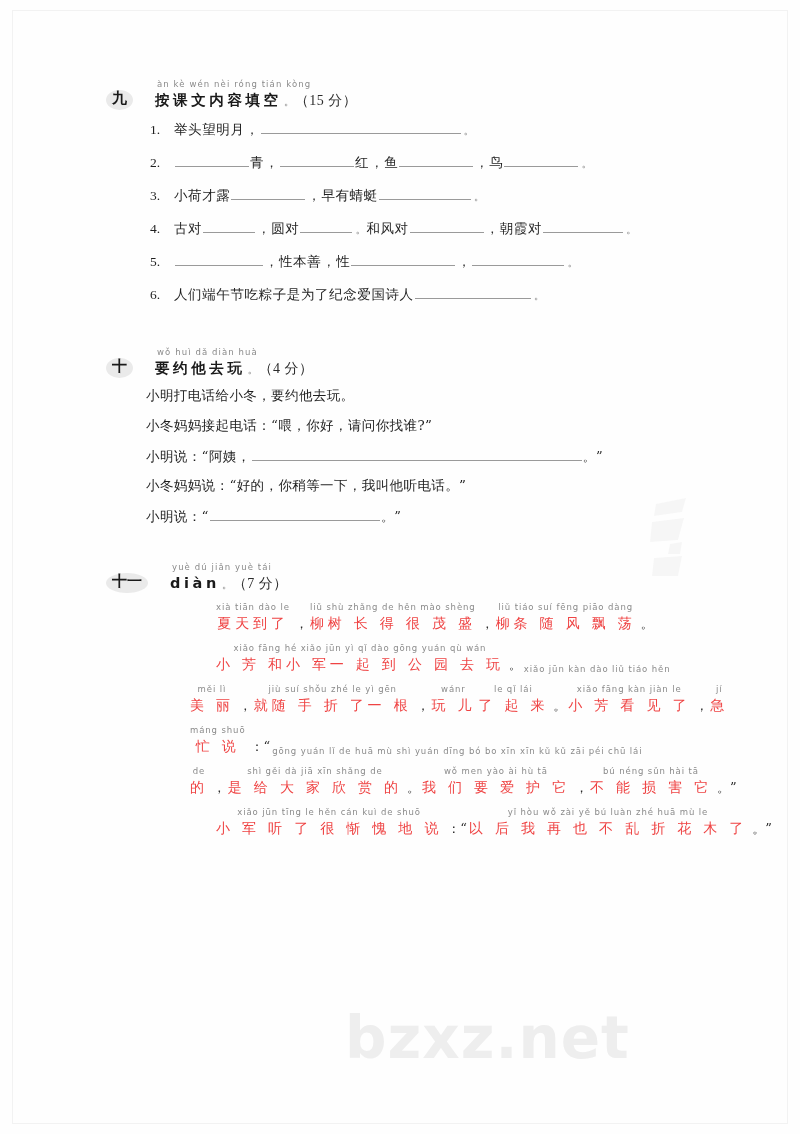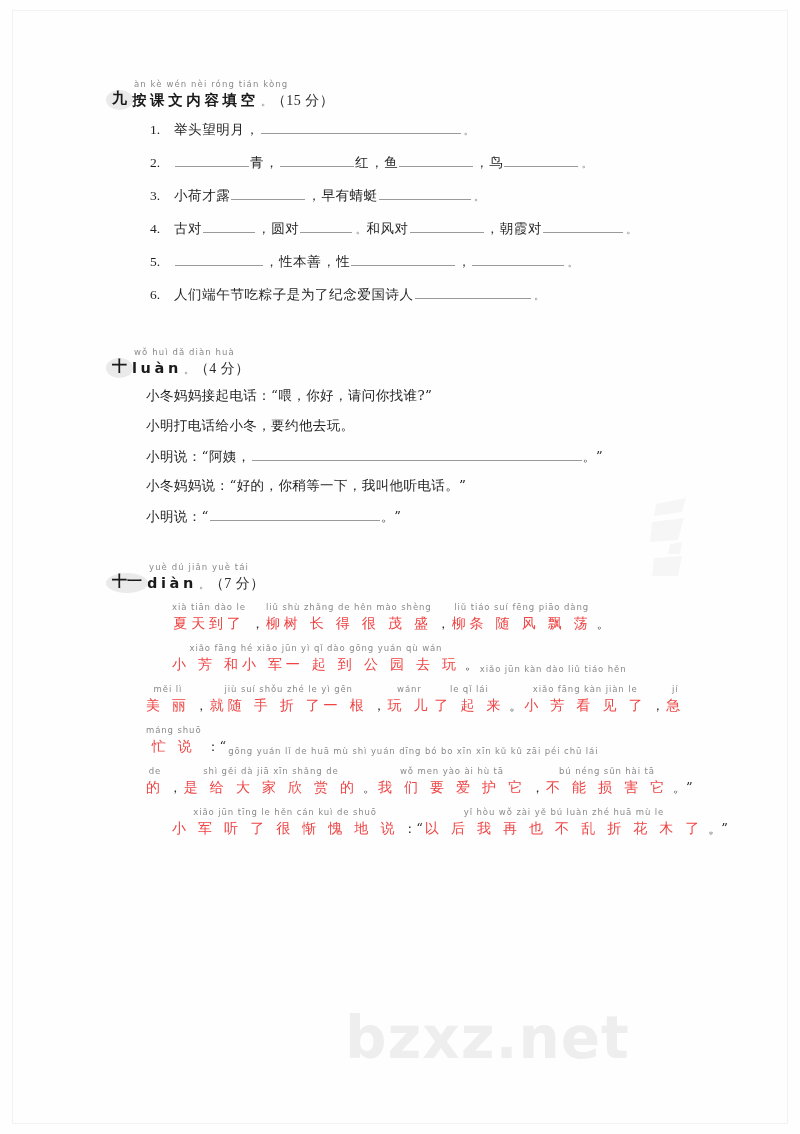--- a/index.html
+++ b/index.html
@@ -60,21 +60,21 @@
     left: -2px;
     top: 2px;
     right: -2px;
     bottom: 0px;
     background: #eaeaea;
     border-radius: 50%;
     z-index: -1;
   }
   .sec-title-wrap {
     position: relative;
-    margin-left: 1px;
+    margin-left: 24px;
     padding-top: 11px;
   }
   .sec-pinyin {
     position: absolute;
     top: -1px;
     left: 2px;
     font-family: "DejaVu Sans", sans-serif;
     font-size: 8.5px;
     color: #8a8a8a;
     letter-spacing: 1.1px;
@@ -168,20 +168,21 @@
   
   .passage {
     margin-top: 8px;
     margin-left: 38px;
     width: 560px;
   }
   .p-line {
     position: relative;
     height: 41px;
     white-space: nowrap;
+    margin-left: 44px;
   }
   .p-line.indent { padding-left: 26px; }
   .ruby-run {
     display: inline-block;
     vertical-align: bottom;
     text-align: center;
     margin-right: 3px;
   }
   .ruby-run .py {
     display: block;
@@ -318,30 +319,30 @@
           <span class="han">人们端午节吃粽子是为了纪念爱国诗人</span>
           <span class="blank" style="width: 116px;"></span>
           <span class="cn-period">。</span>
         </div>
       </div>
 
     <div class="section-head" style="margin-top:30px">
       <span class="sec-num">十</span>
       <span class="sec-title-wrap">
         <span class="sec-pinyin">wǒ huì dǎ diàn huà</span>
-        <span class="sec-title">luàn</span><span class="cn-period">。</span><span class="sec-score">（4 分）</span>
+        <span class="sec-title">要约他去玩</span><span class="cn-period">。</span><span class="sec-score">（4 分）</span>
       </span>
     </div>
 
     <div class="dialog" id="dialog-block">
         <div class="dialog-line">
+          <span>小明打电话给小冬，要约他去玩。</span>
+        </div>
+        <div class="dialog-line">
           <span>小冬妈妈接起电话：“喂，你好，请问你找谁?”</span>
-        </div>
-        <div class="dialog-line">
-          <span>小明打电话给小冬，要约他去玩。</span>
         </div>
         <div class="dialog-line spaced">
           <span>小明说：“阿姨，</span>
           <span class="blank" style="width: 330px;"></span>
           <span class="quote">。”</span>
         </div>
         <div class="dialog-line">
           <span>小冬妈妈说：“好的，你稍等一下，我叫他听电话。”</span>
         </div>
         <div class="dialog-line spaced">

